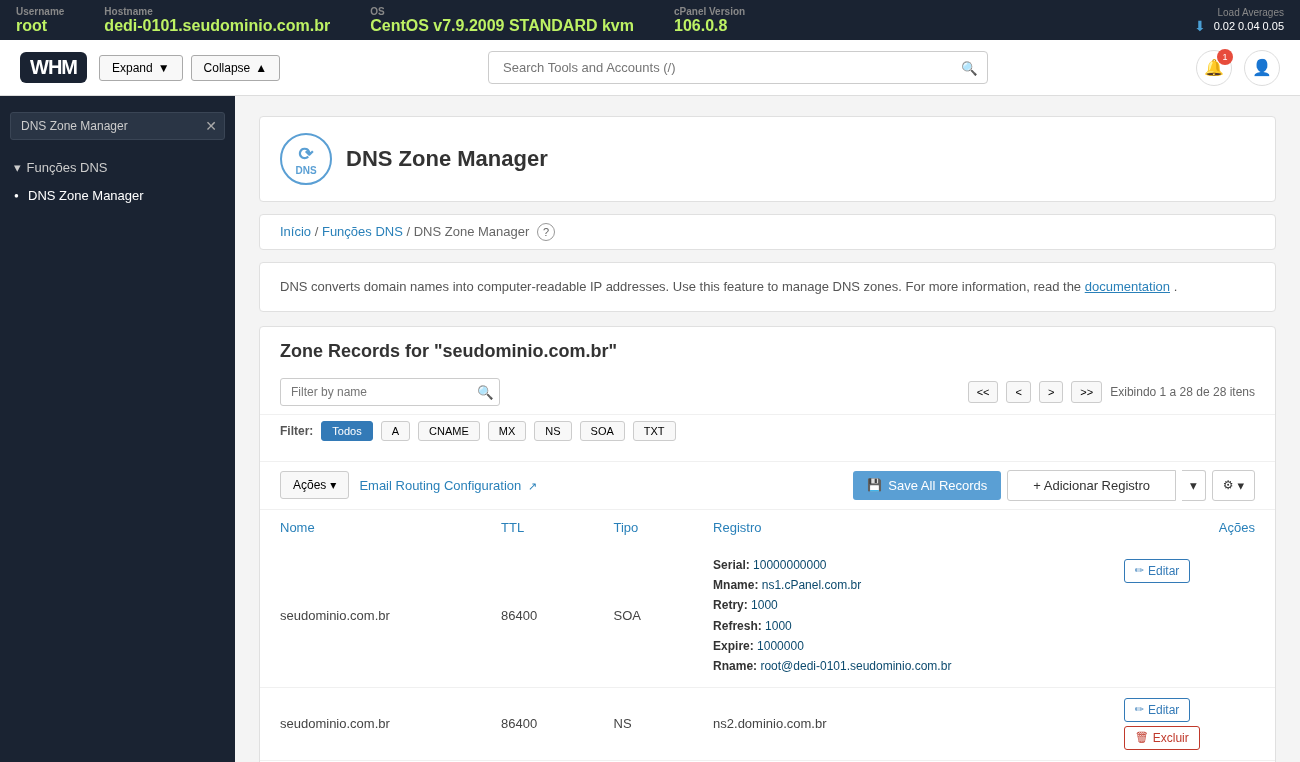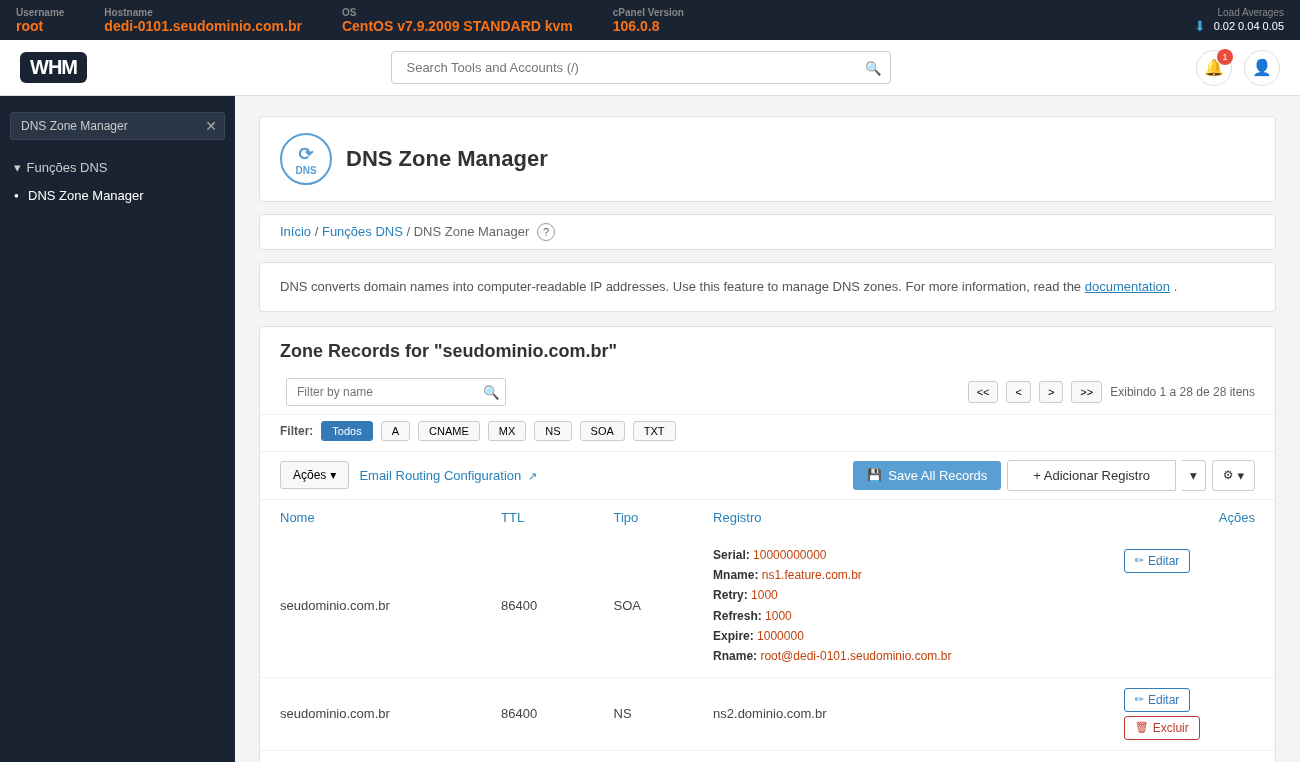--- a/index.html
+++ b/index.html
@@ -12,21 +12,21 @@
       display: flex;
       align-items: center;
       justify-content: space-between;
       padding: 4px 16px;
       font-size: 11px;
       height: 40px;
     }
     .top-bar-left { display: flex; gap: 40px; font-weight: bold; }
     .top-bar-meta { display: flex; flex-direction: column; }
     .top-bar-meta .label { color: #888; font-size: 10px; }
-    .top-bar-meta .value { color: #f97316; font-size: 14px; }
+    .top-bar-meta .value { color: #bef264; font-size: 16px; }
     .top-bar-right { display: flex; align-items: center; gap: 12px; }
     .load-avg { display: flex; flex-direction: column; align-items: flex-end; margin-left: 48px; }
     .load-avg .label { color: #888; font-size: 10px; }
     .load-avg .values { color: #fff; display: flex; gap: 8px; align-items: center; }
     .load-down-icon { color: #4a9fd4; font-size: 14px; }
 
     
     .header-bar {
       background: #fff;
       border-bottom: 1px solid #ddd;
@@ -201,39 +201,39 @@
     .zone-section-header {
       padding: 14px 20px 8px;
       font-size: 18px; font-weight: bold; color: #333;
     }
     .zone-controls {
       display: flex; align-items: center; justify-content: space-between;
       padding: 8px 20px;
       border-bottom: 1px solid #f0f0f0;
     }
     .zone-controls-left { display: flex; align-items: center; gap: 10px; }
-    .filter-input-wrapper { position: relative; margin-left: 6px; }
+    .filter-input-wrapper { position: relative; }
     .filter-input {
       padding: 6px 32px 6px 10px;
       border: 1px solid #ccc; border-radius: 3px;
       font-size: 12px; width: 220px;
     }
     .filter-search-btn {
       position: absolute; right: 6px; top: 50%; transform: translateY(-50%);
       background: none; border: none; cursor: pointer; color: #555;
     }
     .zone-controls-right { display: flex; align-items: center; gap: 8px; font-size: 12px; color: #666; }
     .pagination-btn {
       border: 1px solid #ccc; background: #f8f8f8;
       padding: 4px 8px; border-radius: 3px; cursor: pointer; font-size: 11px;
     }
 
     .filter-bar {
       display: flex; align-items: center; gap: 8px;
-      padding: 6px 20px 10px;
+      padding: 6px 20px 20px;
       border-bottom: 1px solid #f0f0f0;
     }
     .filter-label { font-weight: bold; font-size: 12px; color: #555; }
     .filter-btn {
       padding: 3px 10px; border-radius: 3px; border: 1px solid #ccc;
       background: #f8f8f8; cursor: pointer; font-size: 11px;
     }
     .filter-btn.active { background: #337ab7; color: #fff; border-color: #337ab7; }
 
     .action-bar {
@@ -292,21 +292,21 @@
       display: flex; align-items: center; gap: 4px; white-space: nowrap;
     }
     .btn-excluir {
       background: #fff; color: #c0392b;
       border: 1px solid #c0392b; border-radius: 3px;
       padding: 4px 10px; cursor: pointer; font-size: 12px;
       display: flex; align-items: center; gap: 4px; white-space: nowrap; margin-top: 4px;
     }
     .record-detail { font-size: 12px; line-height: 1.7; }
     .record-detail strong { color: #333; }
-    .record-detail span { color: #c2410c; }
+    .record-detail span { color: #0c4a6e; }
     .save-icon { font-size: 12px; }
     .pencil-icon { font-size: 11px; }
     .trash-icon { font-size: 11px; }
     .gear-icon { font-size: 12px; }
   </style>
 </head>
 <body>
 
 <div class="top-bar">
   <div class="top-bar-left">
@@ -334,20 +334,30 @@
         <span class="load-down-icon">⬇</span>
         <span>0.02  0.04  0.05</span>
       </span>
     </div>
   </div>
 </div>
 
 <div class="header-bar">
   <div class="header-left">
     <div class="whm-logo">WHM</div>
+    <div class="header-buttons">
+      <button class="btn-expand">
+        <span>Expand</span>
+        <span>▼</span>
+      </button>
+      <button class="btn-collapse">
+        <span>Collapse</span>
+        <span>▲</span>
+      </button>
+    </div>
   </div>
   <div class="header-center">
     <div class="search-wrapper">
       <input type="text" class="search-input" placeholder="Search Tools and Accounts (/)" style="">
       <button class="search-icon-btn">
         <span>🔍</span>
       </button>
     </div>
   </div>
   <div class="header-right">
@@ -479,21 +489,21 @@
         </thead>
         <tbody>
 
           <tr>
             <td>seudominio.com.br</td>
             <td>86400</td>
             <td>SOA</td>
             <td>
               <div class="record-detail">
                 <div><strong>Serial:</strong> <span>10000000000</span></div>
-                <div><strong>Mname:</strong> <span>ns1.feature.com.br</span></div>
+                <div><strong>Mname:</strong> <span>ns1.cPanel.com.br</span></div>
                 <div><strong>Retry:</strong> <span>1000</span></div>
                 <div><strong>Refresh:</strong> <span>1000</span></div>
                 <div><strong>Expire:</strong> <span>1000000</span></div>
                 <div><strong>Rname:</strong> <span>root@dedi-0101.seudominio.com.br</span></div>
               </div>
             </td>
             <td style="text-align:right; vertical-align:top; padding-top:14px;">
               <button class="btn-editar">
                 <span class="pencil-icon">✏</span>
                 <span>Editar</span>

